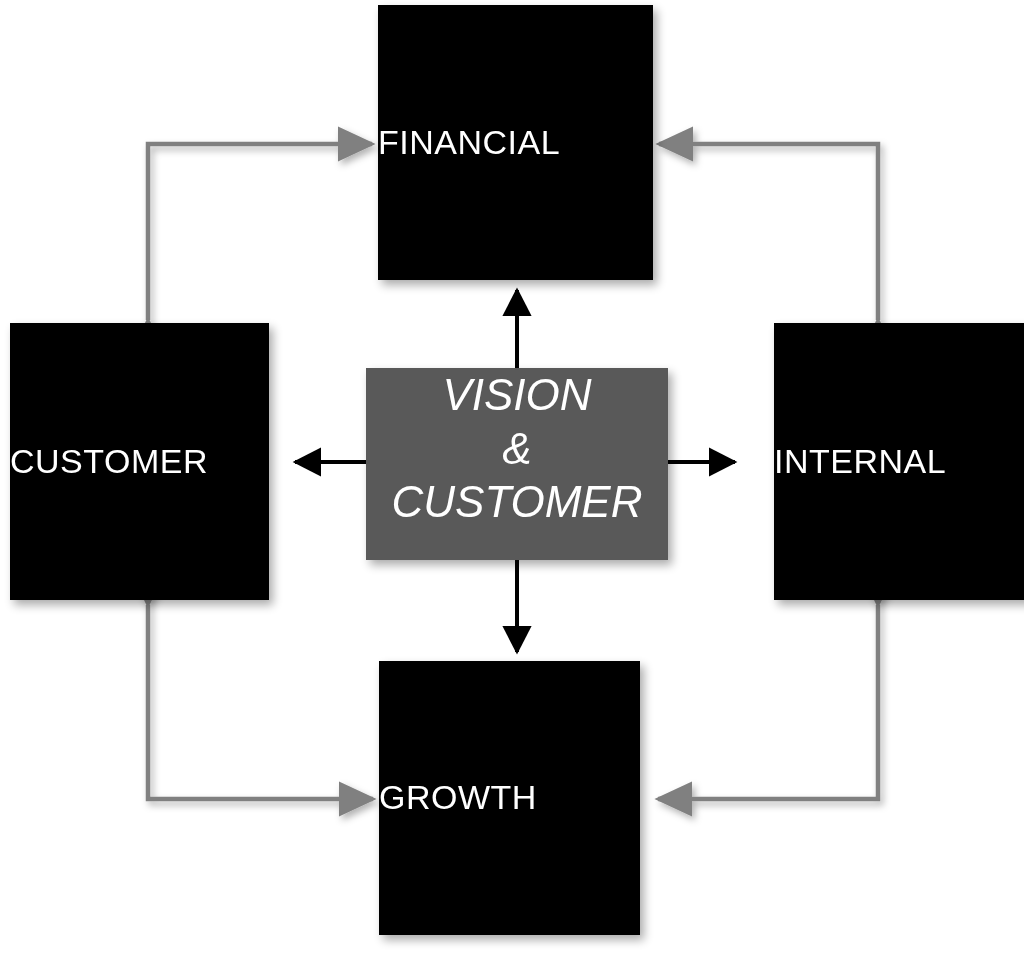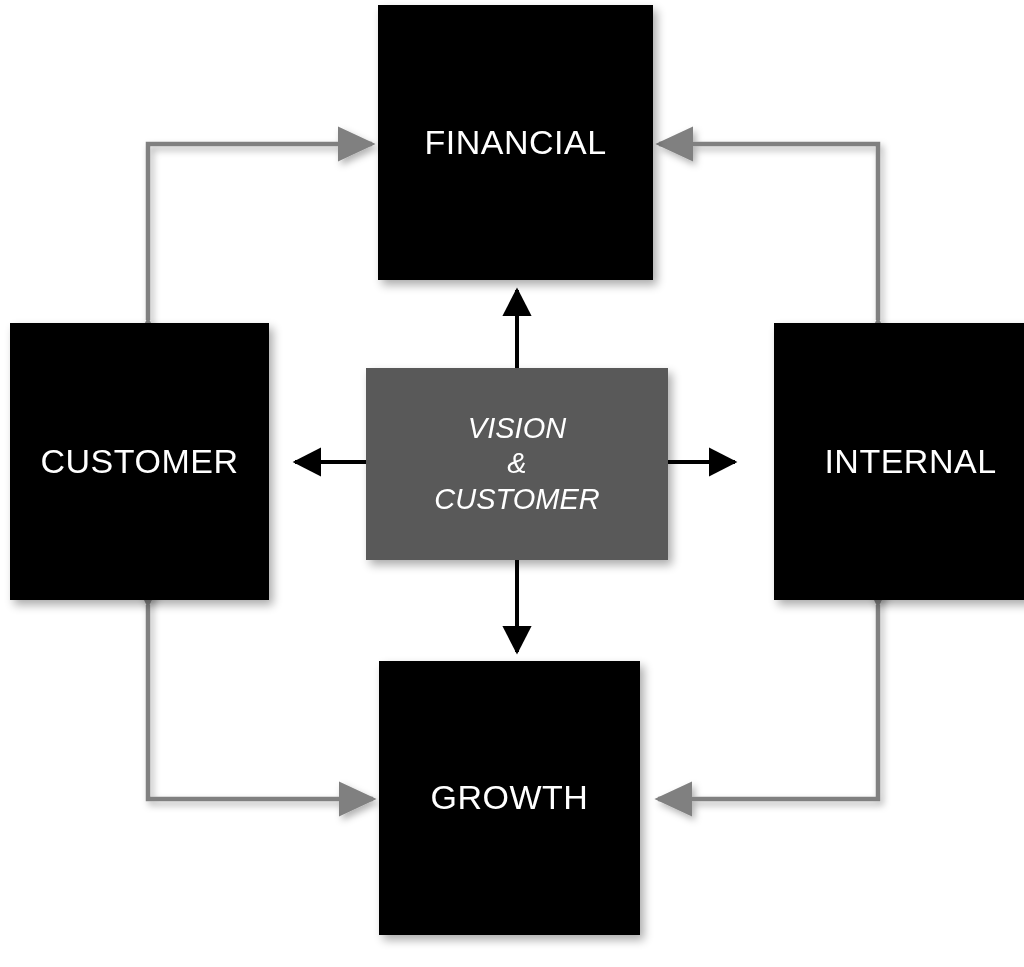--- a/index.html
+++ b/index.html
@@ -22,37 +22,37 @@
     left: 0;
     top: 0;
     width: 1024px;
     height: 967px;
     pointer-events: none;
   }
   .node {
     position: absolute;
     display: flex;
     align-items: center;
-    justify-content: center;
+    justify-content: flex-start;
     text-align: center;
     box-sizing: border-box;
     box-shadow: 4px 5px 9px rgba(0,0,0,0.33);
   }
   .node-perspective {
     background: #000000;
     color: #ffffff;
     font-size: 34px;
     font-weight: 400;
     letter-spacing: 0.5px;
     line-height: 1.1;
   }
   .node-core {
     background: #595959;
     color: #ffffff;
-    font-size: 29px;
+    font-size: 44px;
     font-style: italic;
     font-weight: 400;
     line-height: 1.22;
     flex-direction: column;
   }
   .node-core .core-line {
     display: block;
     white-space: pre;
   }
   #node-financial { left: 378px; top: 5px;   width: 275px; height: 275px; }

